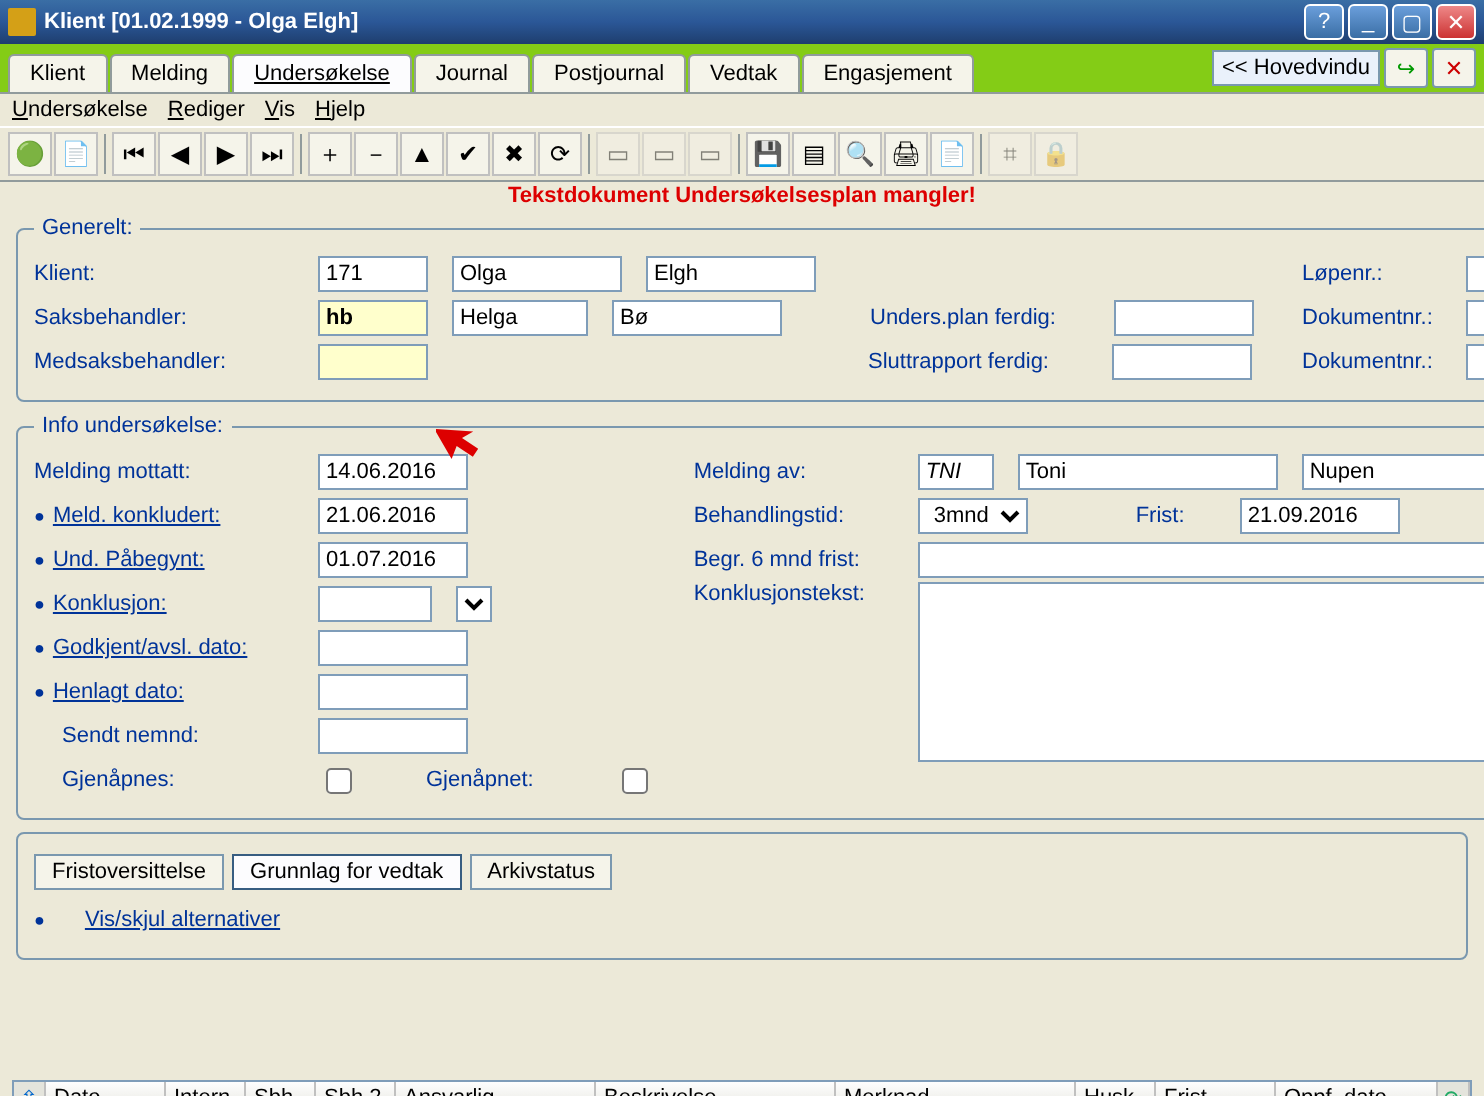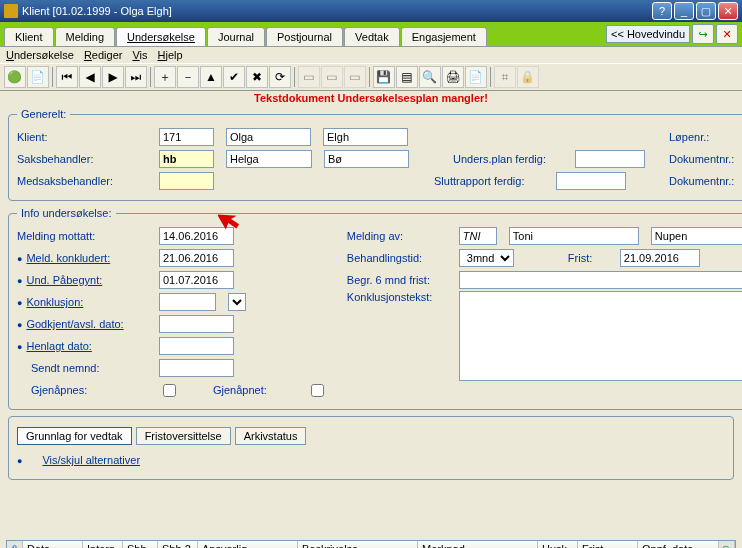--- a/index.html
+++ b/index.html
@@ -1,21 +1,21 @@
 <!DOCTYPE html>
 <html><head>
 <meta charset="utf-8">
 <style>
   * { box-sizing: border-box; font-family: Tahoma, Arial, sans-serif; font-size: 11px; }
   body { margin: 0; background: #ece9d8; width: 742px; }
 
   
   .titlebar { background: linear-gradient(to bottom, #3a6ea5 0%, #2b5797 50%, #1e3e6e 100%); height: 22px; display: flex; align-items: center; color: white; padding: 0 4px; }
   .titlebar .appicon { width: 14px; height: 14px; background: #d4a017; margin-right: 4px; border-radius: 1px; }
-  .titlebar .title { flex: 1; font-weight: normal; }
+  .titlebar .title { flex: 1; font-weight: bold; }
   .titlebar .winbtn { width: 20px; height: 18px; margin-left: 2px; display: inline-flex; align-items: center; justify-content: center; border: 1px solid #fff; border-radius: 3px; cursor: pointer; }
   .winbtn.help { background: linear-gradient(#6a9edb,#3a6ea5); }
   .winbtn.min { background: linear-gradient(#6a9edb,#3a6ea5); }
   .winbtn.max { background: linear-gradient(#6a9edb,#3a6ea5); }
   .winbtn.close { background: linear-gradient(#e88,#c33); }
 
   
   .tabs { background: #84cc16; border-bottom: 1px solid #919b9c; padding: 2px 4px 0; display: flex; gap: 1px; align-items: flex-end; }
   .tab { padding: 3px 10px; background: #f5f4ea; border: 1px solid #919b9c; border-bottom: none; border-radius: 3px 3px 0 0; cursor: pointer; }
   .tab.active { background: #fcfcfe; text-decoration: underline; }
@@ -148,21 +148,21 @@
     <input class="txt ro" style="width: 55px;" value="171">
     <input class="txt ro" style="width: 85px;" value="Olga">
     <input class="txt ro" style="width: 85px;" value="Elgh">
     <div style="flex:1"></div>
     <div class="lbl" style="width:70px">Løpenr.:</div>
     <input class="txt ro" style="width: 40px; text-align: right;" value="333">
   </div>
   <div class="row">
     <div class="lbl" style="width:130px">Saksbehandler:</div>
     <input class="txt yellow" style="width: 55px; font-weight: bold;" value="hb">
-    <input class="txt ro" style="width: 86px;" value="Helga">
+    <input class="txt ro" style="width: 68px;" value="Helga">
     <input class="txt ro" style="width: 85px;" value="Bø">
     <div style="width:20px"></div>
     <div class="lbl" style="width:110px">Unders.plan ferdig:</div>
     <input class="txt" style="width: 70px;" value="">
     <div style="flex:1"></div>
     <div class="lbl" style="width:70px">Dokumentnr.:</div>
     <input class="txt ro" style="width: 40px;" value="">
   </div>
   <div class="row">
     <div class="lbl" style="width:130px">Medsaksbehandler:</div>
@@ -241,22 +241,22 @@
       <div class="row" style="align-items:flex-start">
         <div class="lbl" style="width:100px">Konklusjonstekst:</div>
         <textarea class="ta" style=""></textarea>
       </div>
     </div>
   </div>
 </fieldset>
 
 <fieldset style="border-top:1px solid #7a98af">
   <div class="lowtabs">
+    <div class="lowtab">Fristoversittelse</div>
     <div class="lowtab active">Grunnlag for vedtak</div>
-    <div class="lowtab">Fristoversittelse</div>
     <div class="lowtab">Arkivstatus</div>
   </div>
   <div class="row">
     <span class="lbl bullet"></span>
     <span class="vislink">Vis/skjul alternativer</span>
   </div>
 </fieldset>
 
 <div class="grid">
   <div class="ghead">

